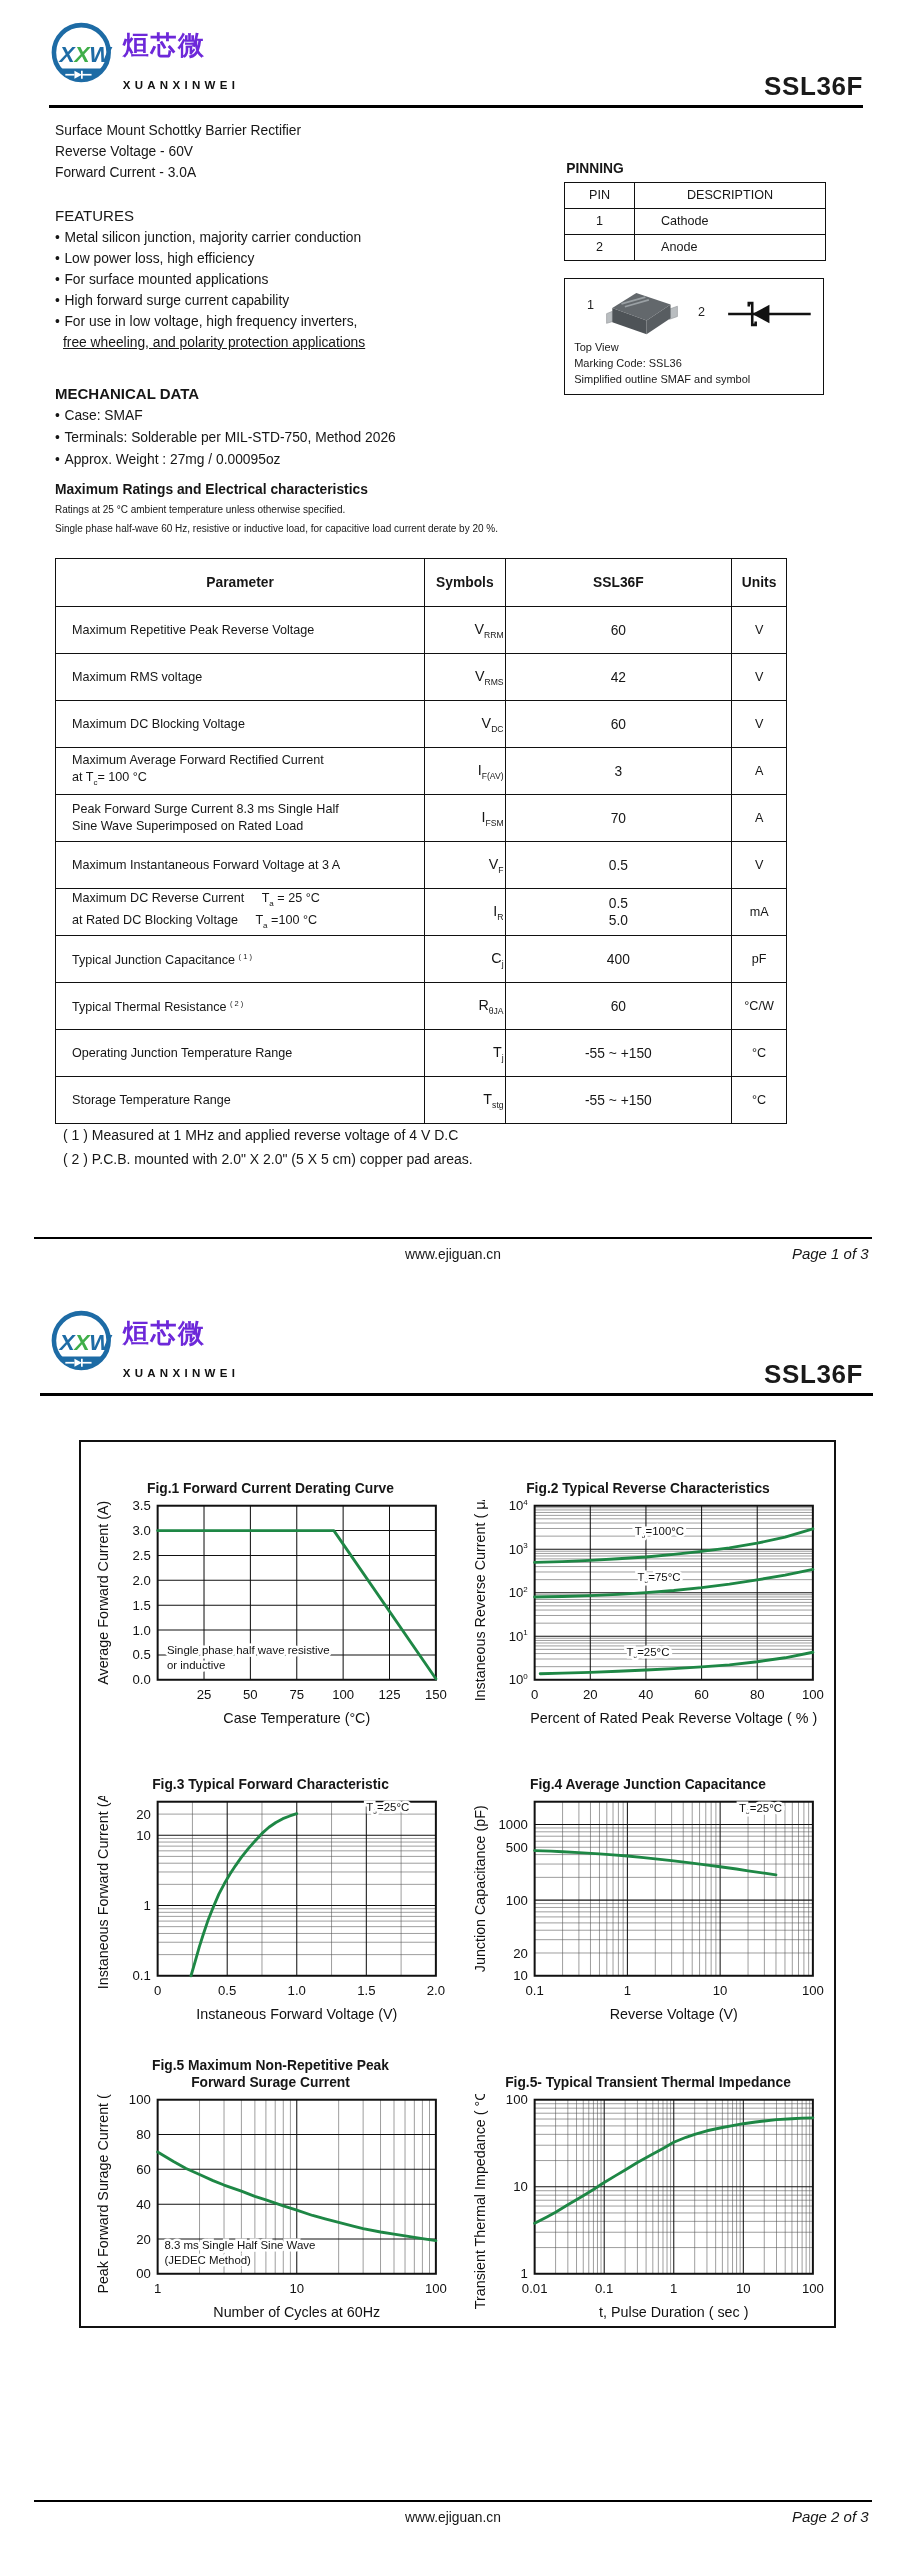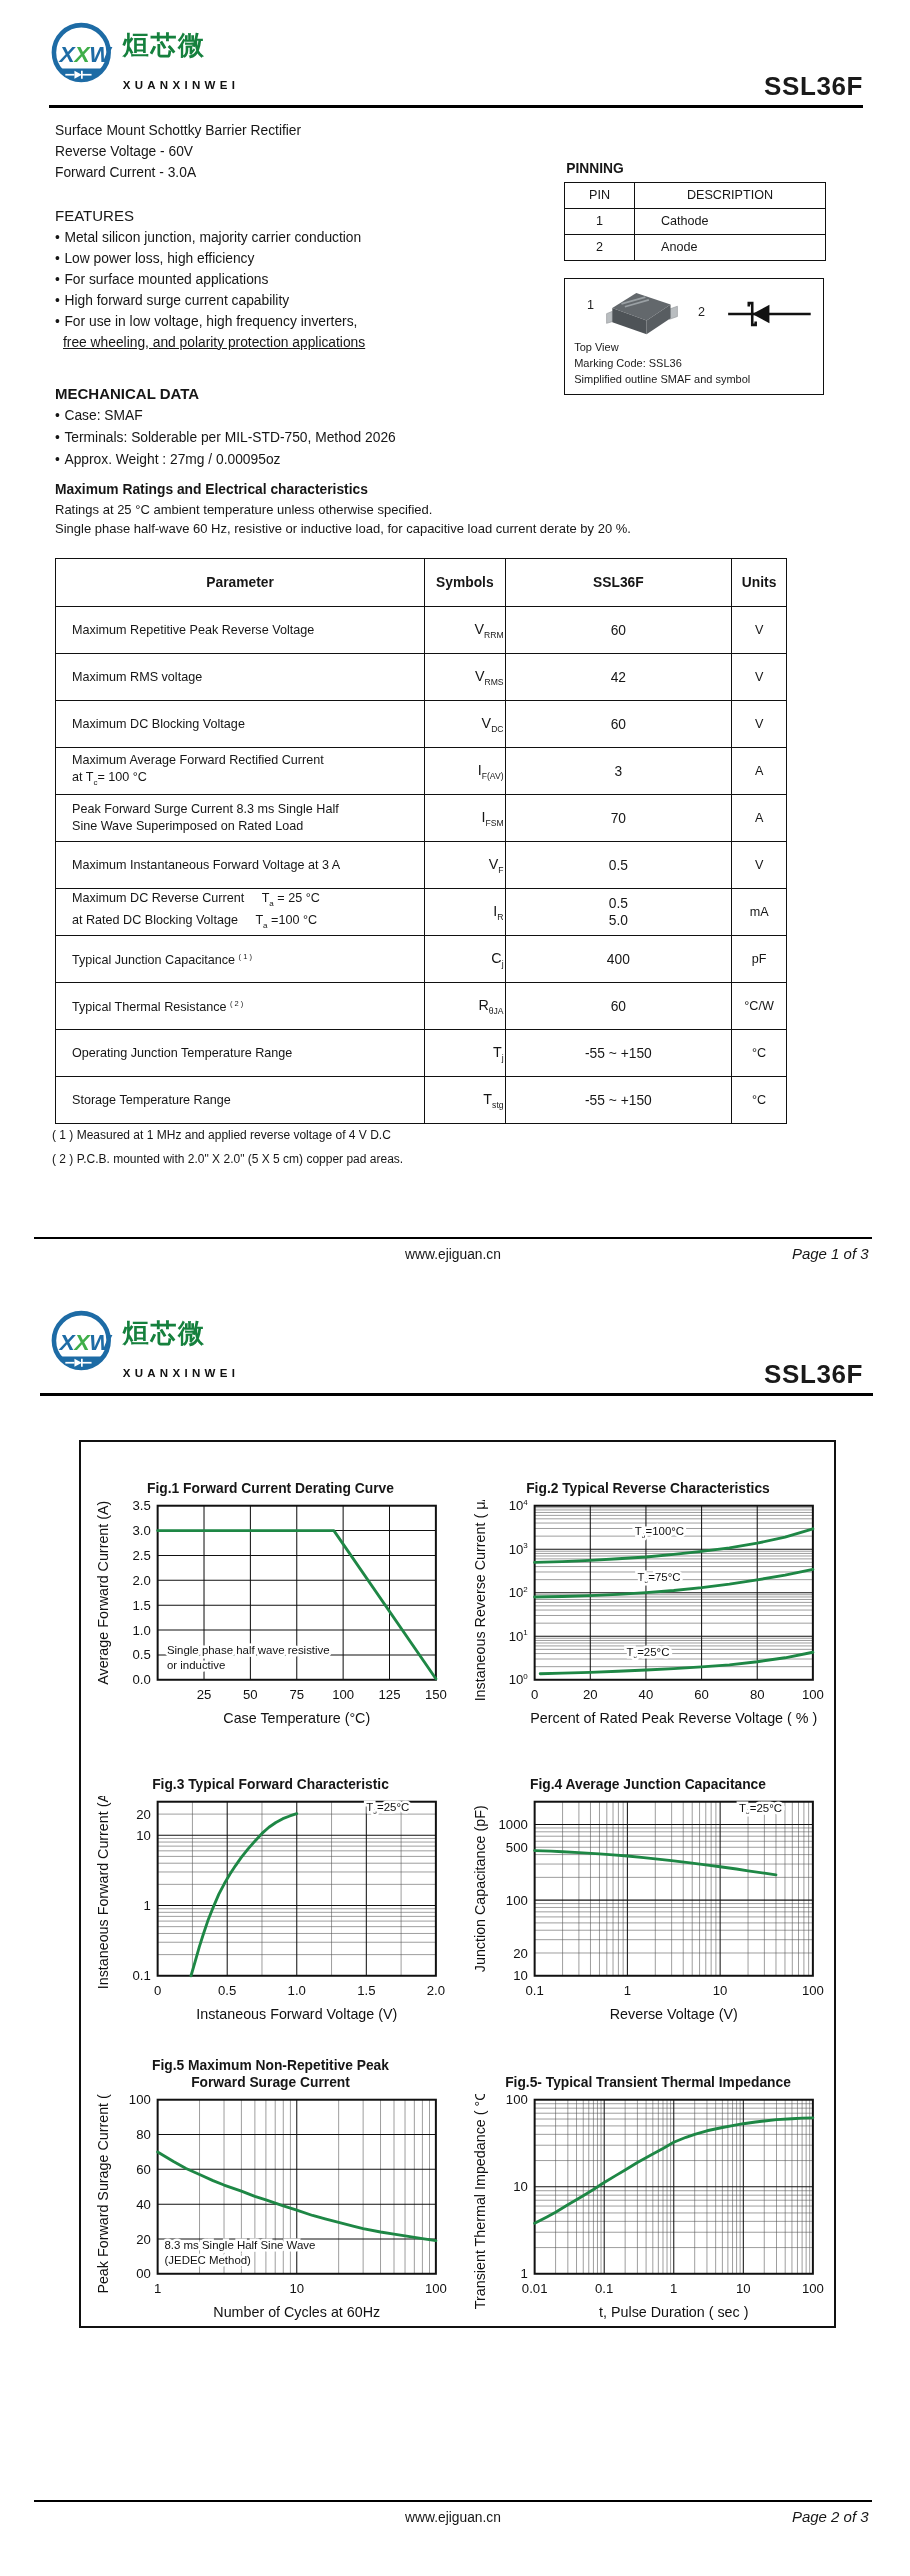--- a/index.html
+++ b/index.html
@@ -3,21 +3,21 @@
 <meta charset="utf-8">
 <style>
   html,body{margin:0;padding:0;background:#fff;}
   body{width:910px;height:2576px;font-family:"Liberation Sans",sans-serif;color:#161616;position:relative;}
   .page{position:relative;width:910px;height:1288px;overflow:hidden;background:#fff;}
 
   
   .hdr{position:absolute;left:49px;right:47px;top:19.5px;height:86px;}
   .logo-row{display:flex;align-items:flex-start;}
   .wordmark{margin-left:5.7px;margin-top:8px;}
-  .wm-cn{font-size:26px;font-weight:bold;letter-spacing:1.7px;color:#15803d;}
+  .wm-cn{font-size:26px;font-weight:bold;letter-spacing:1.7px;color:#6d28d9;}
   .wm-en{font-size:11.5px;letter-spacing:4.3px;color:#111;font-weight:600;margin-top:16px;}
   .pn{position:absolute;right:0;bottom:3.4px;font-size:26px;font-weight:bold;letter-spacing:0.6px;color:#1a1a1a;}
   .hdr-rule{position:absolute;border-top:3.4px solid #000;}
   .rule-p1{left:49px;right:47px;top:105px;}
   .rule-p2{left:40px;right:37px;top:105px;}
 
   
   .p1-left{position:absolute;left:55px;top:120px;width:499px;font-size:13.8px;}
   .intro-line{line-height:21px;}
   .features-title{margin-top:23px;font-size:15px;line-height:20.7px;}
@@ -40,37 +40,37 @@
   .pkg-pin{position:absolute;font-size:12.6px;color:#222;}
   .pkg-pin1{left:22px;top:19.5px;}
   .pkg-pin2{left:133px;top:26px;}
   .pkg-draw{position:absolute;left:37px;top:8px;}
   .pkg-diode{position:absolute;left:162px;top:20.7px;}
   .pkg-lines{position:absolute;left:9.2px;top:60px;font-size:11px;line-height:16px;color:#1a1a1a;}
 
   
   .ratings-head{position:absolute;left:55px;top:480px;width:804px;}
   .ratings-title{font-size:13.8px;font-weight:bold;line-height:19.5px;}
-  .ratings-note{font-size:13px;line-height:19px;}
+  .ratings-note{font-size:10px;line-height:19px;}
   table.main{position:absolute;left:55px;top:558px;width:732px;border-collapse:collapse;}
   table.main th,table.main td{border:1.7px solid #111;}
   table.main th{height:45px;font-size:13.8px;font-weight:bold;text-align:center;}
   table.main td{height:44px;}
   .w-param{width:50.5%;}
   .w-sym{width:11%;}
   .w-val{width:31%;}
   .w-unit{width:7.5%;}
   td.c-param{text-align:left;padding-left:16px;font-size:12.6px;line-height:17px;}
   td.c-sym{text-align:right;font-size:14.3px;}
   td.c-sym sub{font-size:8.6px;}
   td.c-val{text-align:center;font-size:13.8px;line-height:17px;}
   td.c-unit{text-align:center;font-size:12.6px;}
   td.c-param sub{font-size:8px;}
   td.c-param sup{font-size:7.5px;}
-  .footnotes{position:absolute;left:52px;top:1124px;font-size:12px;line-height:23.5px;}
+  .footnotes{position:absolute;left:63px;top:1124px;font-size:14px;line-height:23.5px;}
 
   
   .pg-footer{position:absolute;left:34px;right:38px;border-top:2.9px solid #000;}
   .f1{top:1237px;}
   .f2{top:1212px;}
   .footer-site{text-align:center;font-size:13.8px;margin-top:7.5px;}
   .footer-page{position:absolute;right:3.4px;top:6.3px;font-size:15px;font-style:italic;}
 
   
   .chart-box{position:absolute;left:79px;top:152px;width:753px;height:884px;border:2.3px solid #111;}

